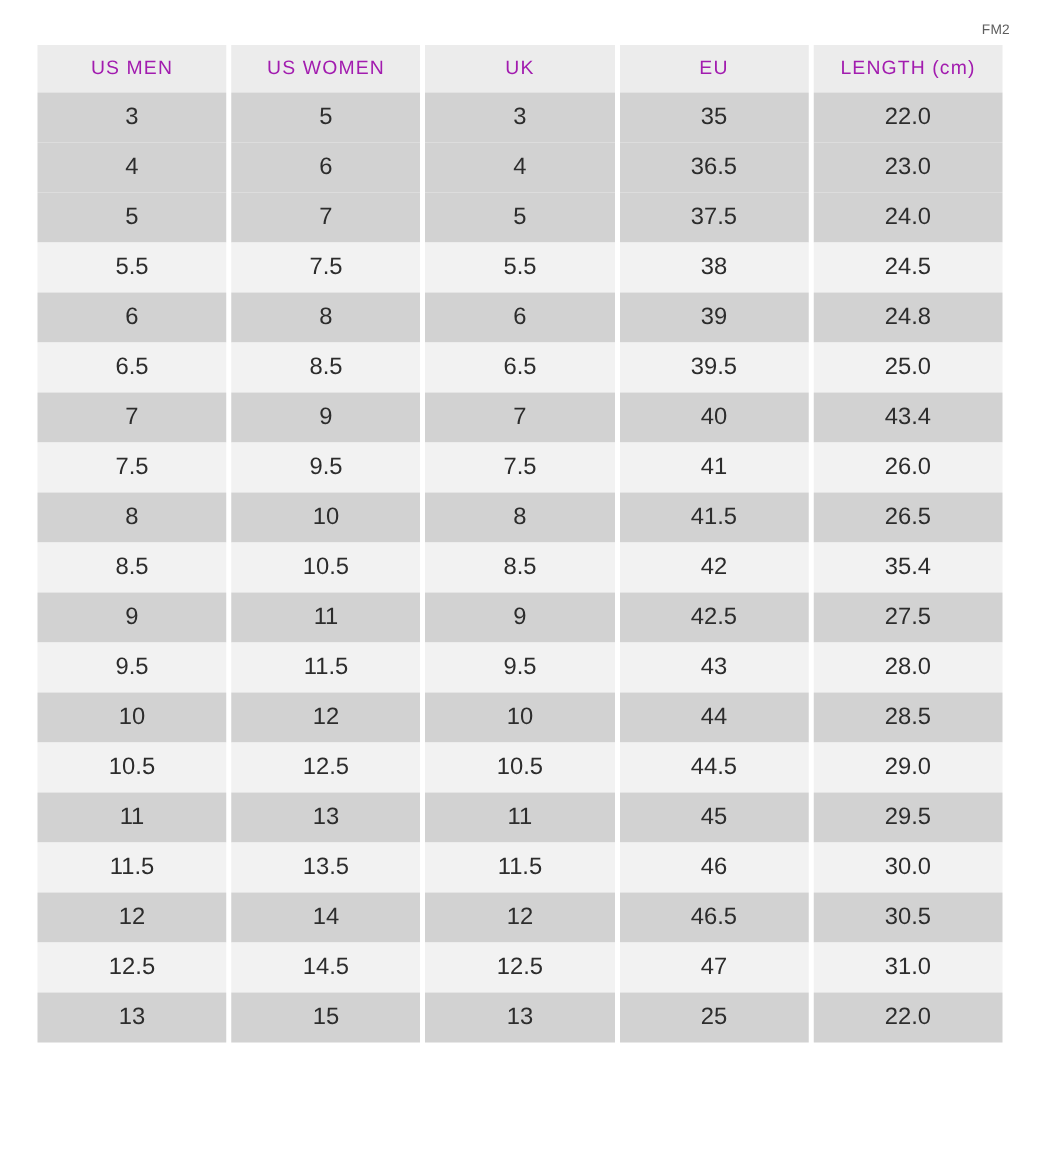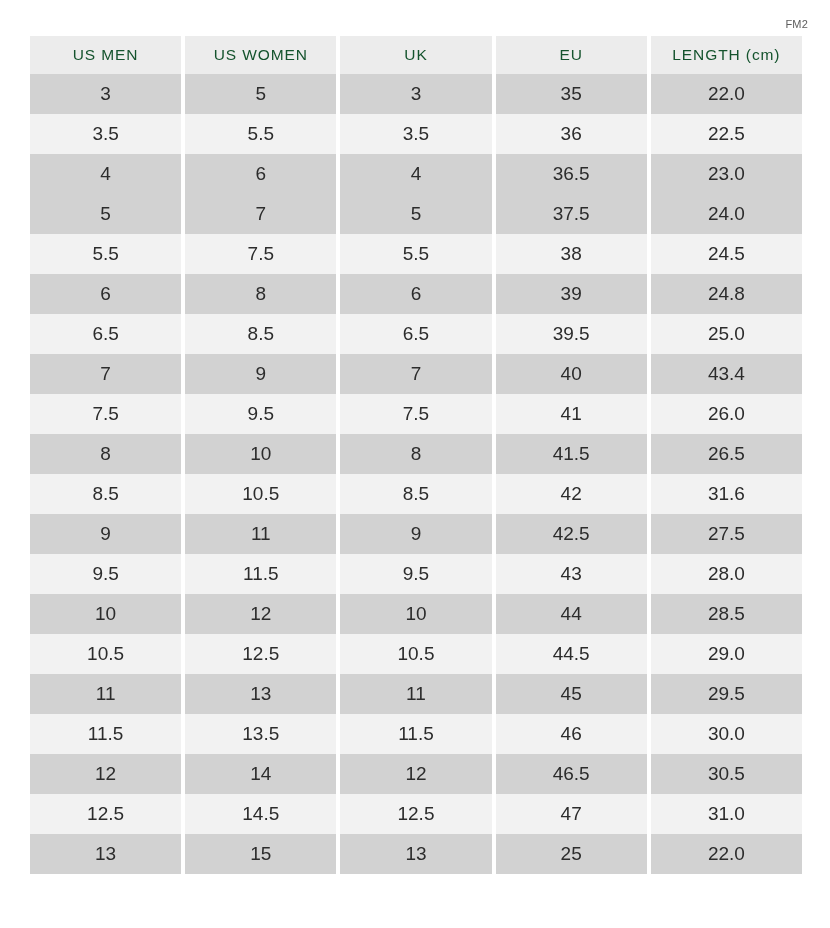--- a/index.html
+++ b/index.html
@@ -53,21 +53,21 @@
 
   #size-table col.c1 { width: 150px; }
   #size-table col.c2 { width: 150px; }
   #size-table col.c3 { width: 150px; }
   #size-table col.c4 { width: 150px; }
   #size-table col.c5 { width: 150px; }
 
   #size-table th {
     height: 38px;
     background: #ececec;
-    color: #14532d;
+    color: #a21caf;
     font-size: 15.5px;
     font-weight: 400;
     letter-spacing: 0.9px;
     text-align: center;
     vertical-align: middle;
     padding: 0;
     border: 0;
     white-space: nowrap;
   }
 
@@ -111,27 +111,20 @@
       </tr>
     </thead>
     <tbody id="table-body">
         <tr class="row-odd">
           <td>3</td>
           <td>5</td>
           <td>3</td>
           <td>35</td>
           <td>22.0</td>
         </tr>
-        <tr class="row-even">
-          <td>3.5</td>
-          <td>5.5</td>
-          <td>3.5</td>
-          <td>36</td>
-          <td>22.5</td>
-        </tr>
         <tr class="row-odd">
           <td>4</td>
           <td>6</td>
           <td>4</td>
           <td>36.5</td>
           <td>23.0</td>
         </tr>
         <tr class="row-odd">
           <td>5</td>
           <td>7</td>
@@ -179,21 +172,21 @@
           <td>10</td>
           <td>8</td>
           <td>41.5</td>
           <td>26.5</td>
         </tr>
         <tr class="row-even">
           <td>8.5</td>
           <td>10.5</td>
           <td>8.5</td>
           <td>42</td>
-          <td>31.6</td>
+          <td>35.4</td>
         </tr>
         <tr class="row-odd">
           <td>9</td>
           <td>11</td>
           <td>9</td>
           <td>42.5</td>
           <td>27.5</td>
         </tr>
         <tr class="row-even">
           <td>9.5</td>

